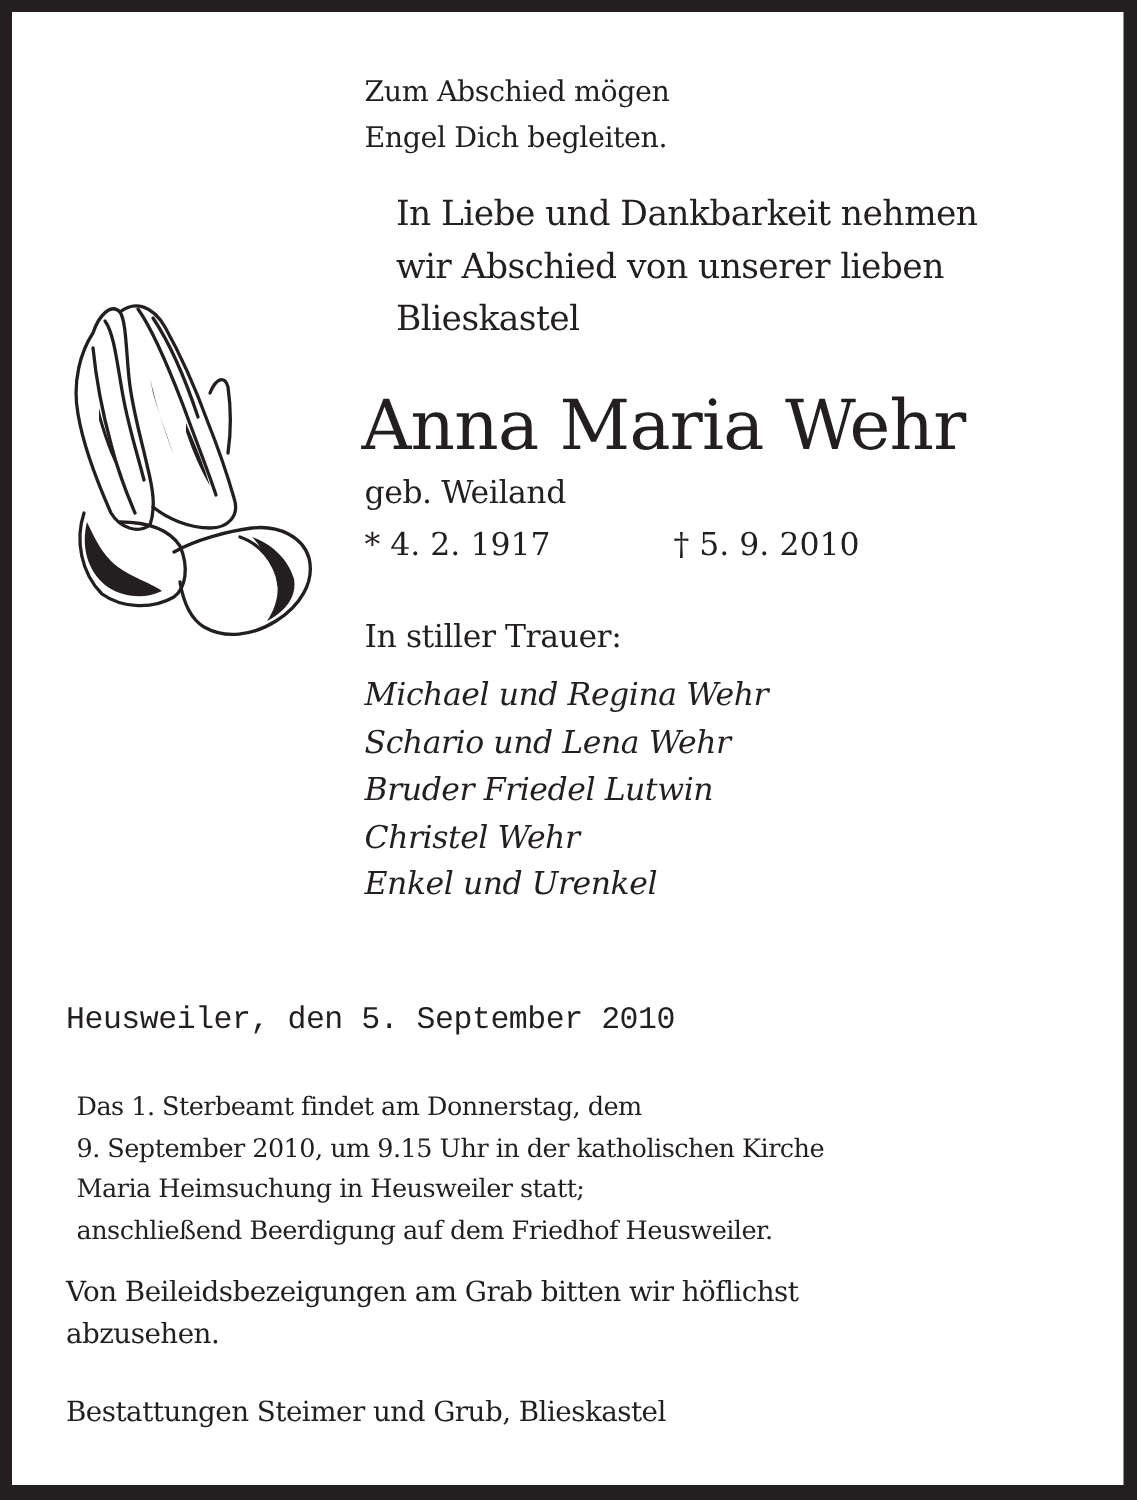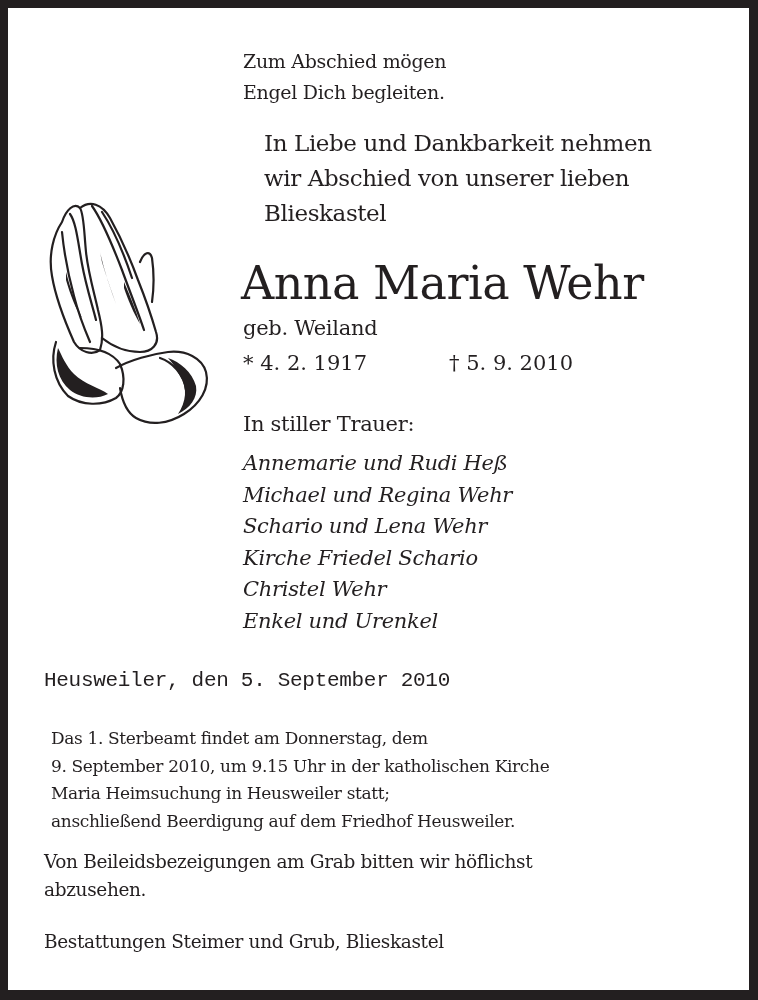--- a/index.html
+++ b/index.html
@@ -82,24 +82,23 @@
   <div class="abs birthname">geb. Weiland</div>
 
   <div class="abs dates">
     <span>* 4. 2. 1917</span>
     <span class="death">† 5. 9. 2010</span>
   </div>
 
   <div class="abs trauer-label">In stiller Trauer:</div>
 
   <div class="abs mourners">
-    <div>Annemarie und Rudi Heß</div>
     <div>Michael und Regina Wehr</div>
     <div>Schario und Lena Wehr</div>
-    <div>Kirche Friedel Schario</div>
+    <div>Bruder Friedel Lutwin</div>
     <div>Christel Wehr</div>
     <div>Enkel und Urenkel</div>
   </div>
 
   <div class="abs place-date">Heusweiler, den 5. September 2010</div>
 
   <div class="abs service">
     <div>Das 1. Sterbeamt findet am Donnerstag, dem</div>
     <div>9. September 2010, um 9.15 Uhr in der katholischen Kirche</div>
     <div>Maria Heimsuchung in Heusweiler statt;</div>

